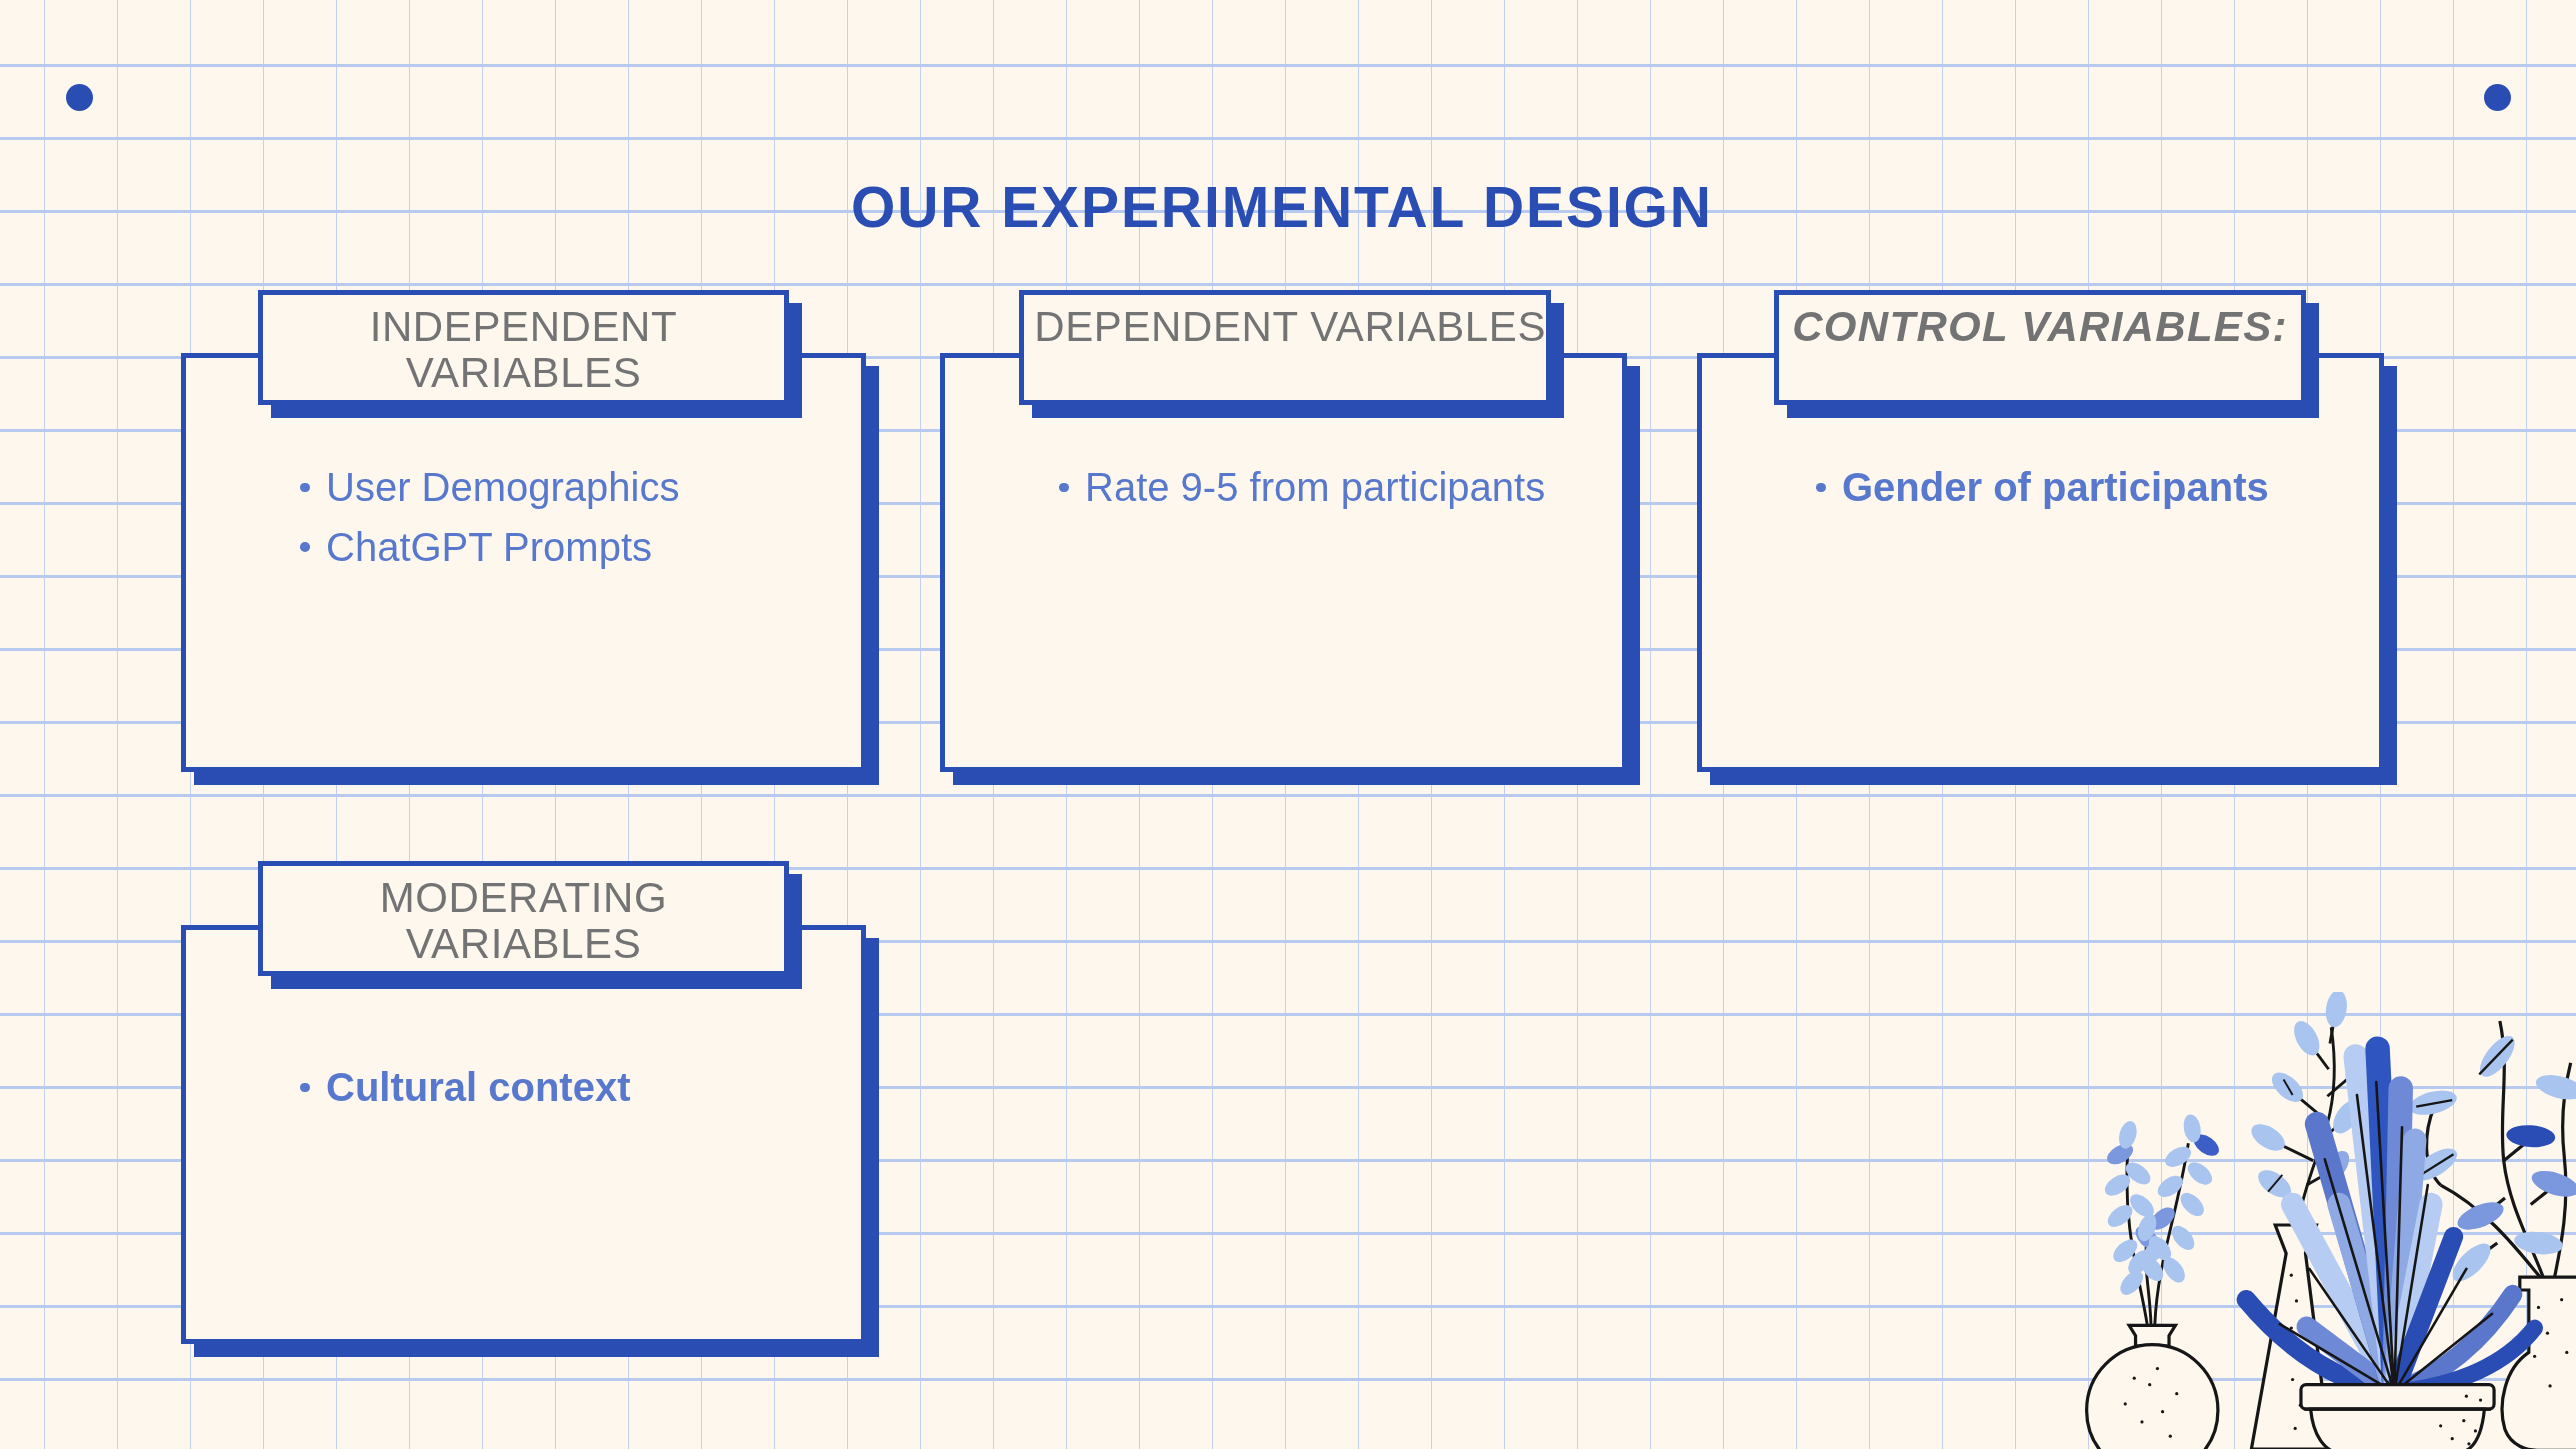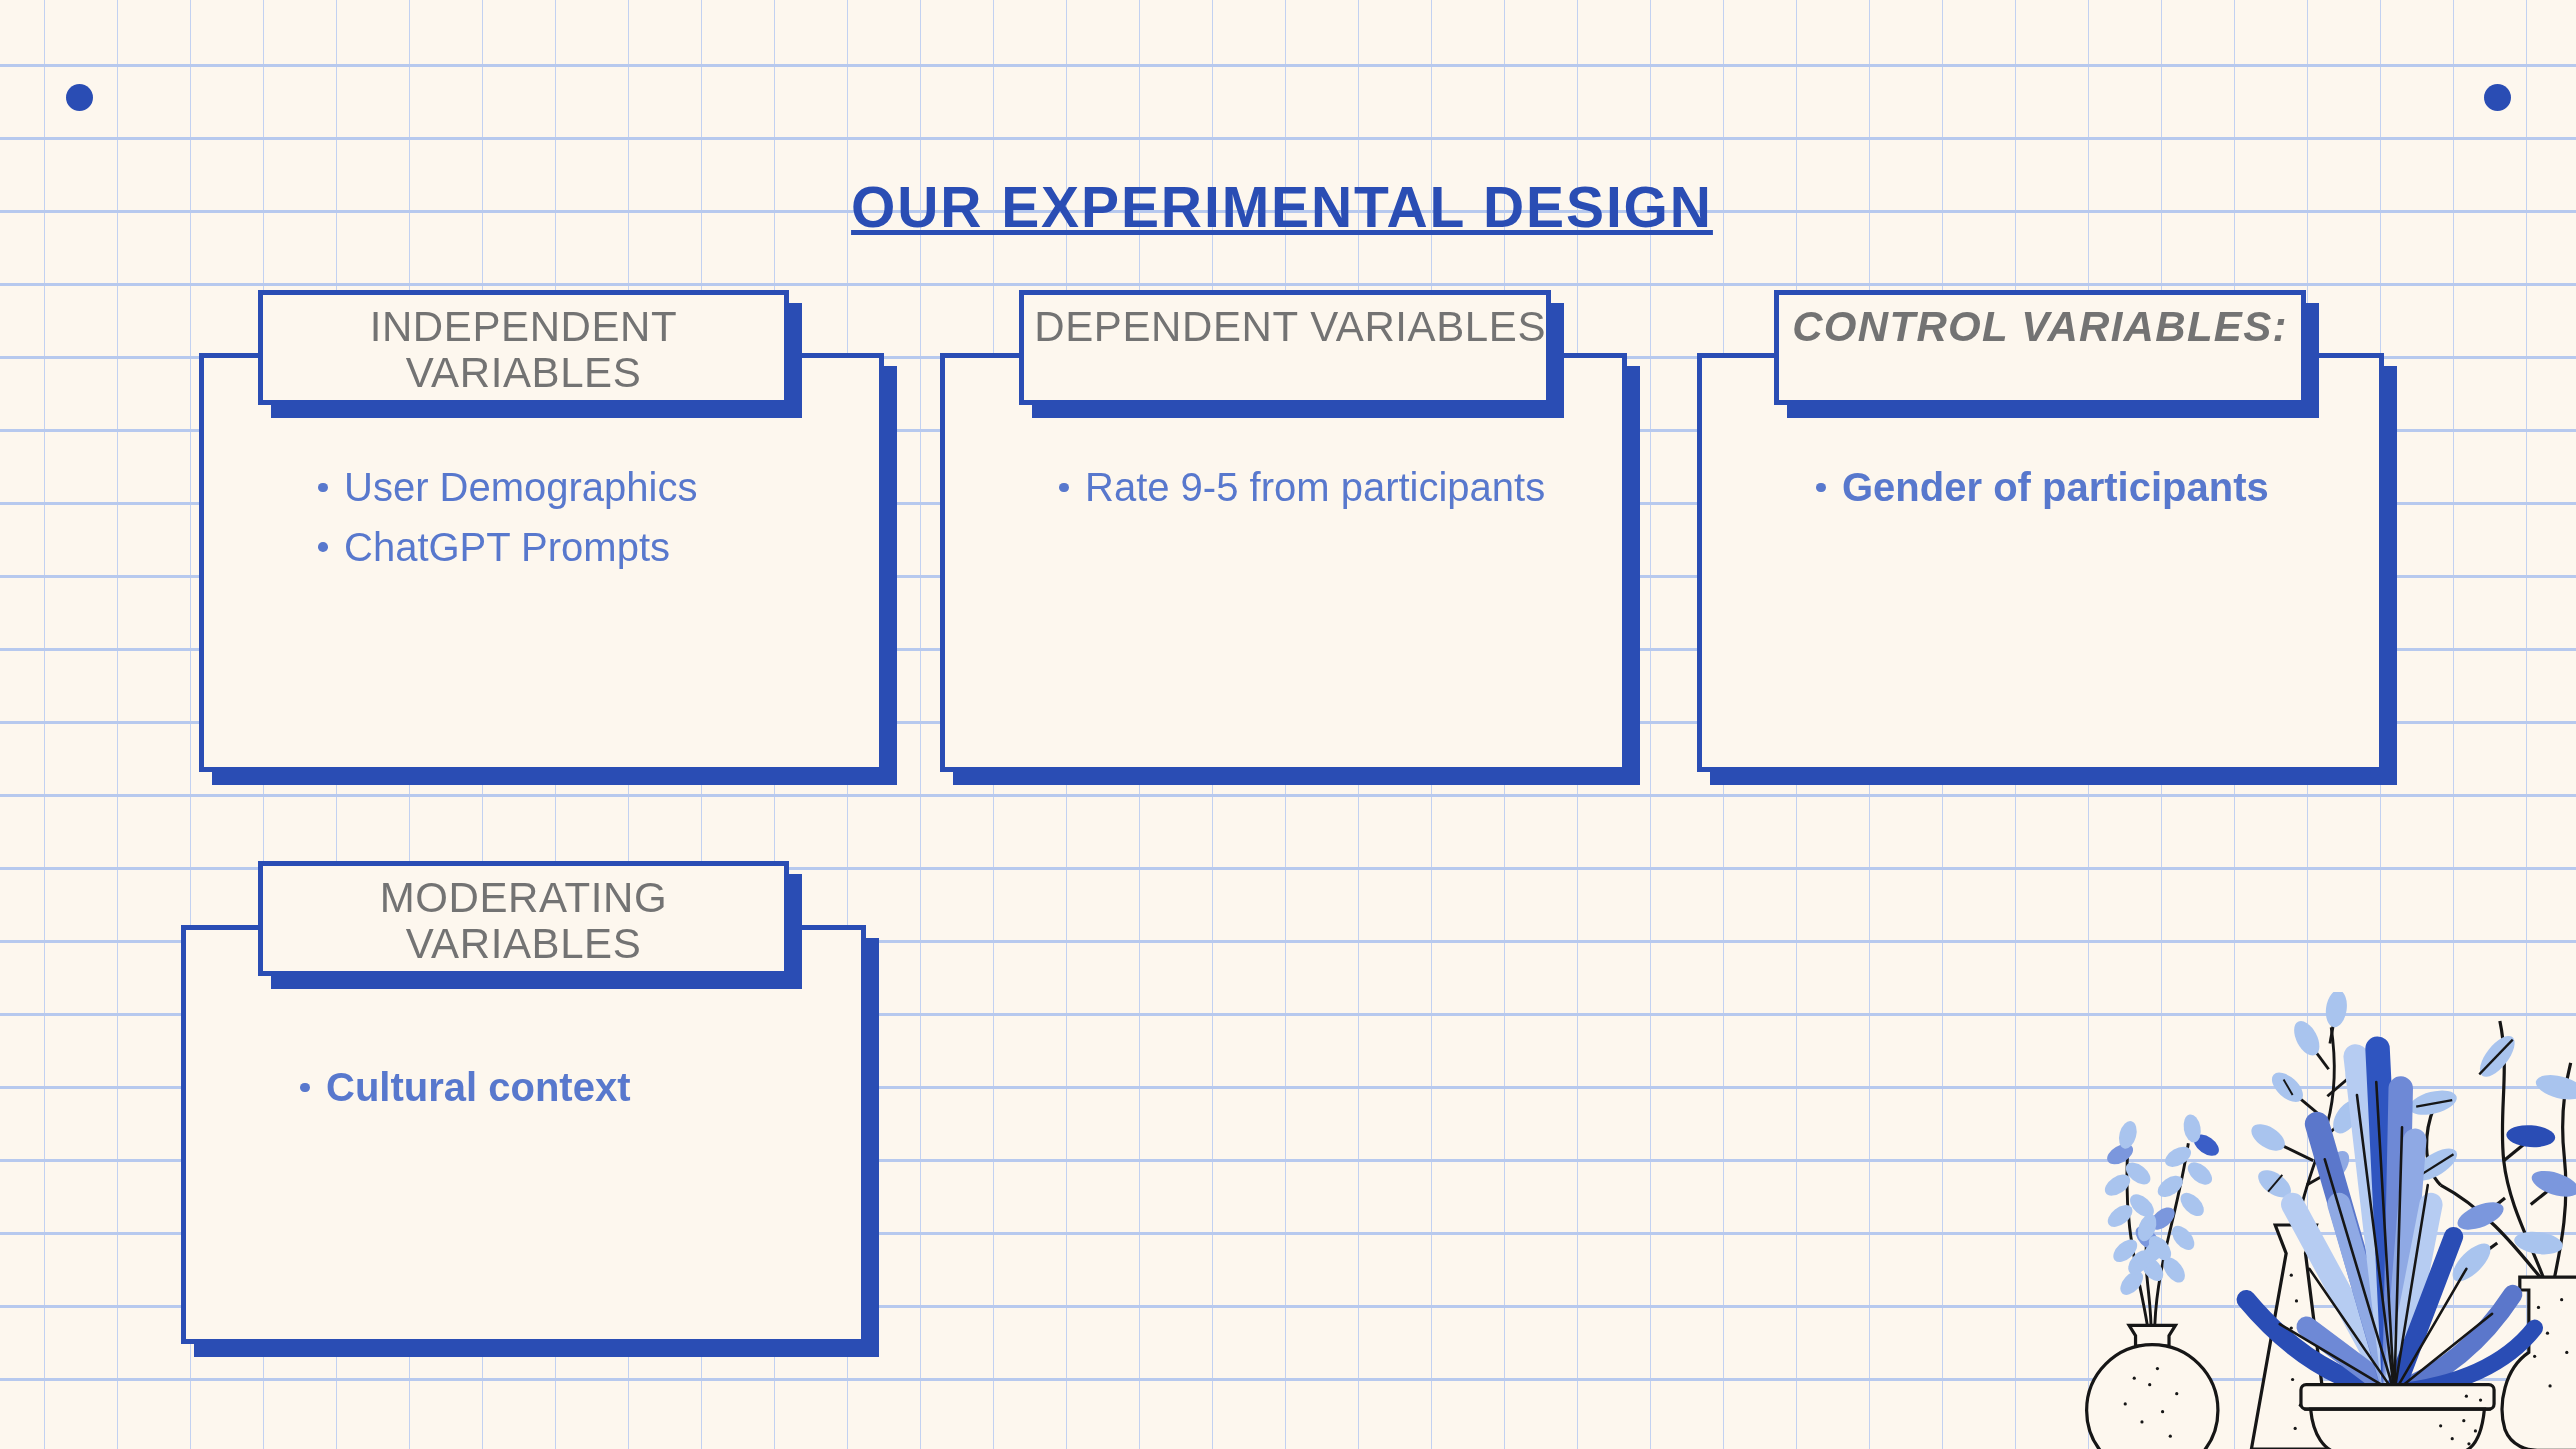--- a/index.html
+++ b/index.html
@@ -11,35 +11,35 @@
       linear-gradient(to right, #c2d1f1 1.3px, transparent 1.3px);
     background-size:73px 73px;
     background-position:44px 64px;
     font-family:"Liberation Sans", sans-serif;
   }
   .corner-dot{position:absolute;width:27px;height:27px;border-radius:50%;background:#2a4db4;}
   .dot-left{left:66px;top:84px;}
   .dot-right{left:2484px;top:84px;}
   .title{
     position:absolute;top:137px;left:0;right:12px;text-align:center;
-    font-size:57px;font-weight:700;letter-spacing:1.9px;color:#2a4db4;line-height:64px;text-decoration:underline;
+    font-size:57px;font-weight:700;letter-spacing:1.9px;color:#2a4db4;line-height:64px;
   }
   .card-header{
     position:absolute;box-sizing:border-box;background:#fdf7ee;
     border:5.8px solid #2a4db4;box-shadow:13px 13px 0 0 #2a4db4;
     z-index:3;text-align:center;color:#737373;
     font-size:42px;line-height:46px;padding-top:9px;letter-spacing:0.6px;
   }
   .card-body{
     position:absolute;box-sizing:border-box;background:#fdf7ee;
     border:5.8px solid #2a4db4;box-shadow:13px 13px 0 0 #2a4db4;
     z-index:2;
   }
   .c1h{left:258px;top:290px;width:531px;height:115px;}
-  .c1b{left:181px;top:353px;width:685px;height:419px;margin-left:18px;}
+  .c1b{left:181px;top:353px;width:685px;height:419px;}
   .c2h{left:1019px;top:290px;width:532px;height:115px;text-align:right;}
   .c2b{left:940px;top:353px;width:687px;height:419px;}
   .c3h{left:1774px;top:290px;width:532px;height:115px;font-weight:700;letter-spacing:1.3px;font-style:italic;}
   .c3b{left:1697px;top:353px;width:687px;height:419px;}
   .c4h{left:258px;top:861px;width:531px;height:115px;}
   .c4b{left:181px;top:925px;width:685px;height:419px;}
   .items{
     margin:0;list-style:none;padding:108px 26px 0 140px;
   }
   .c4b .items{padding-top:136px;}

